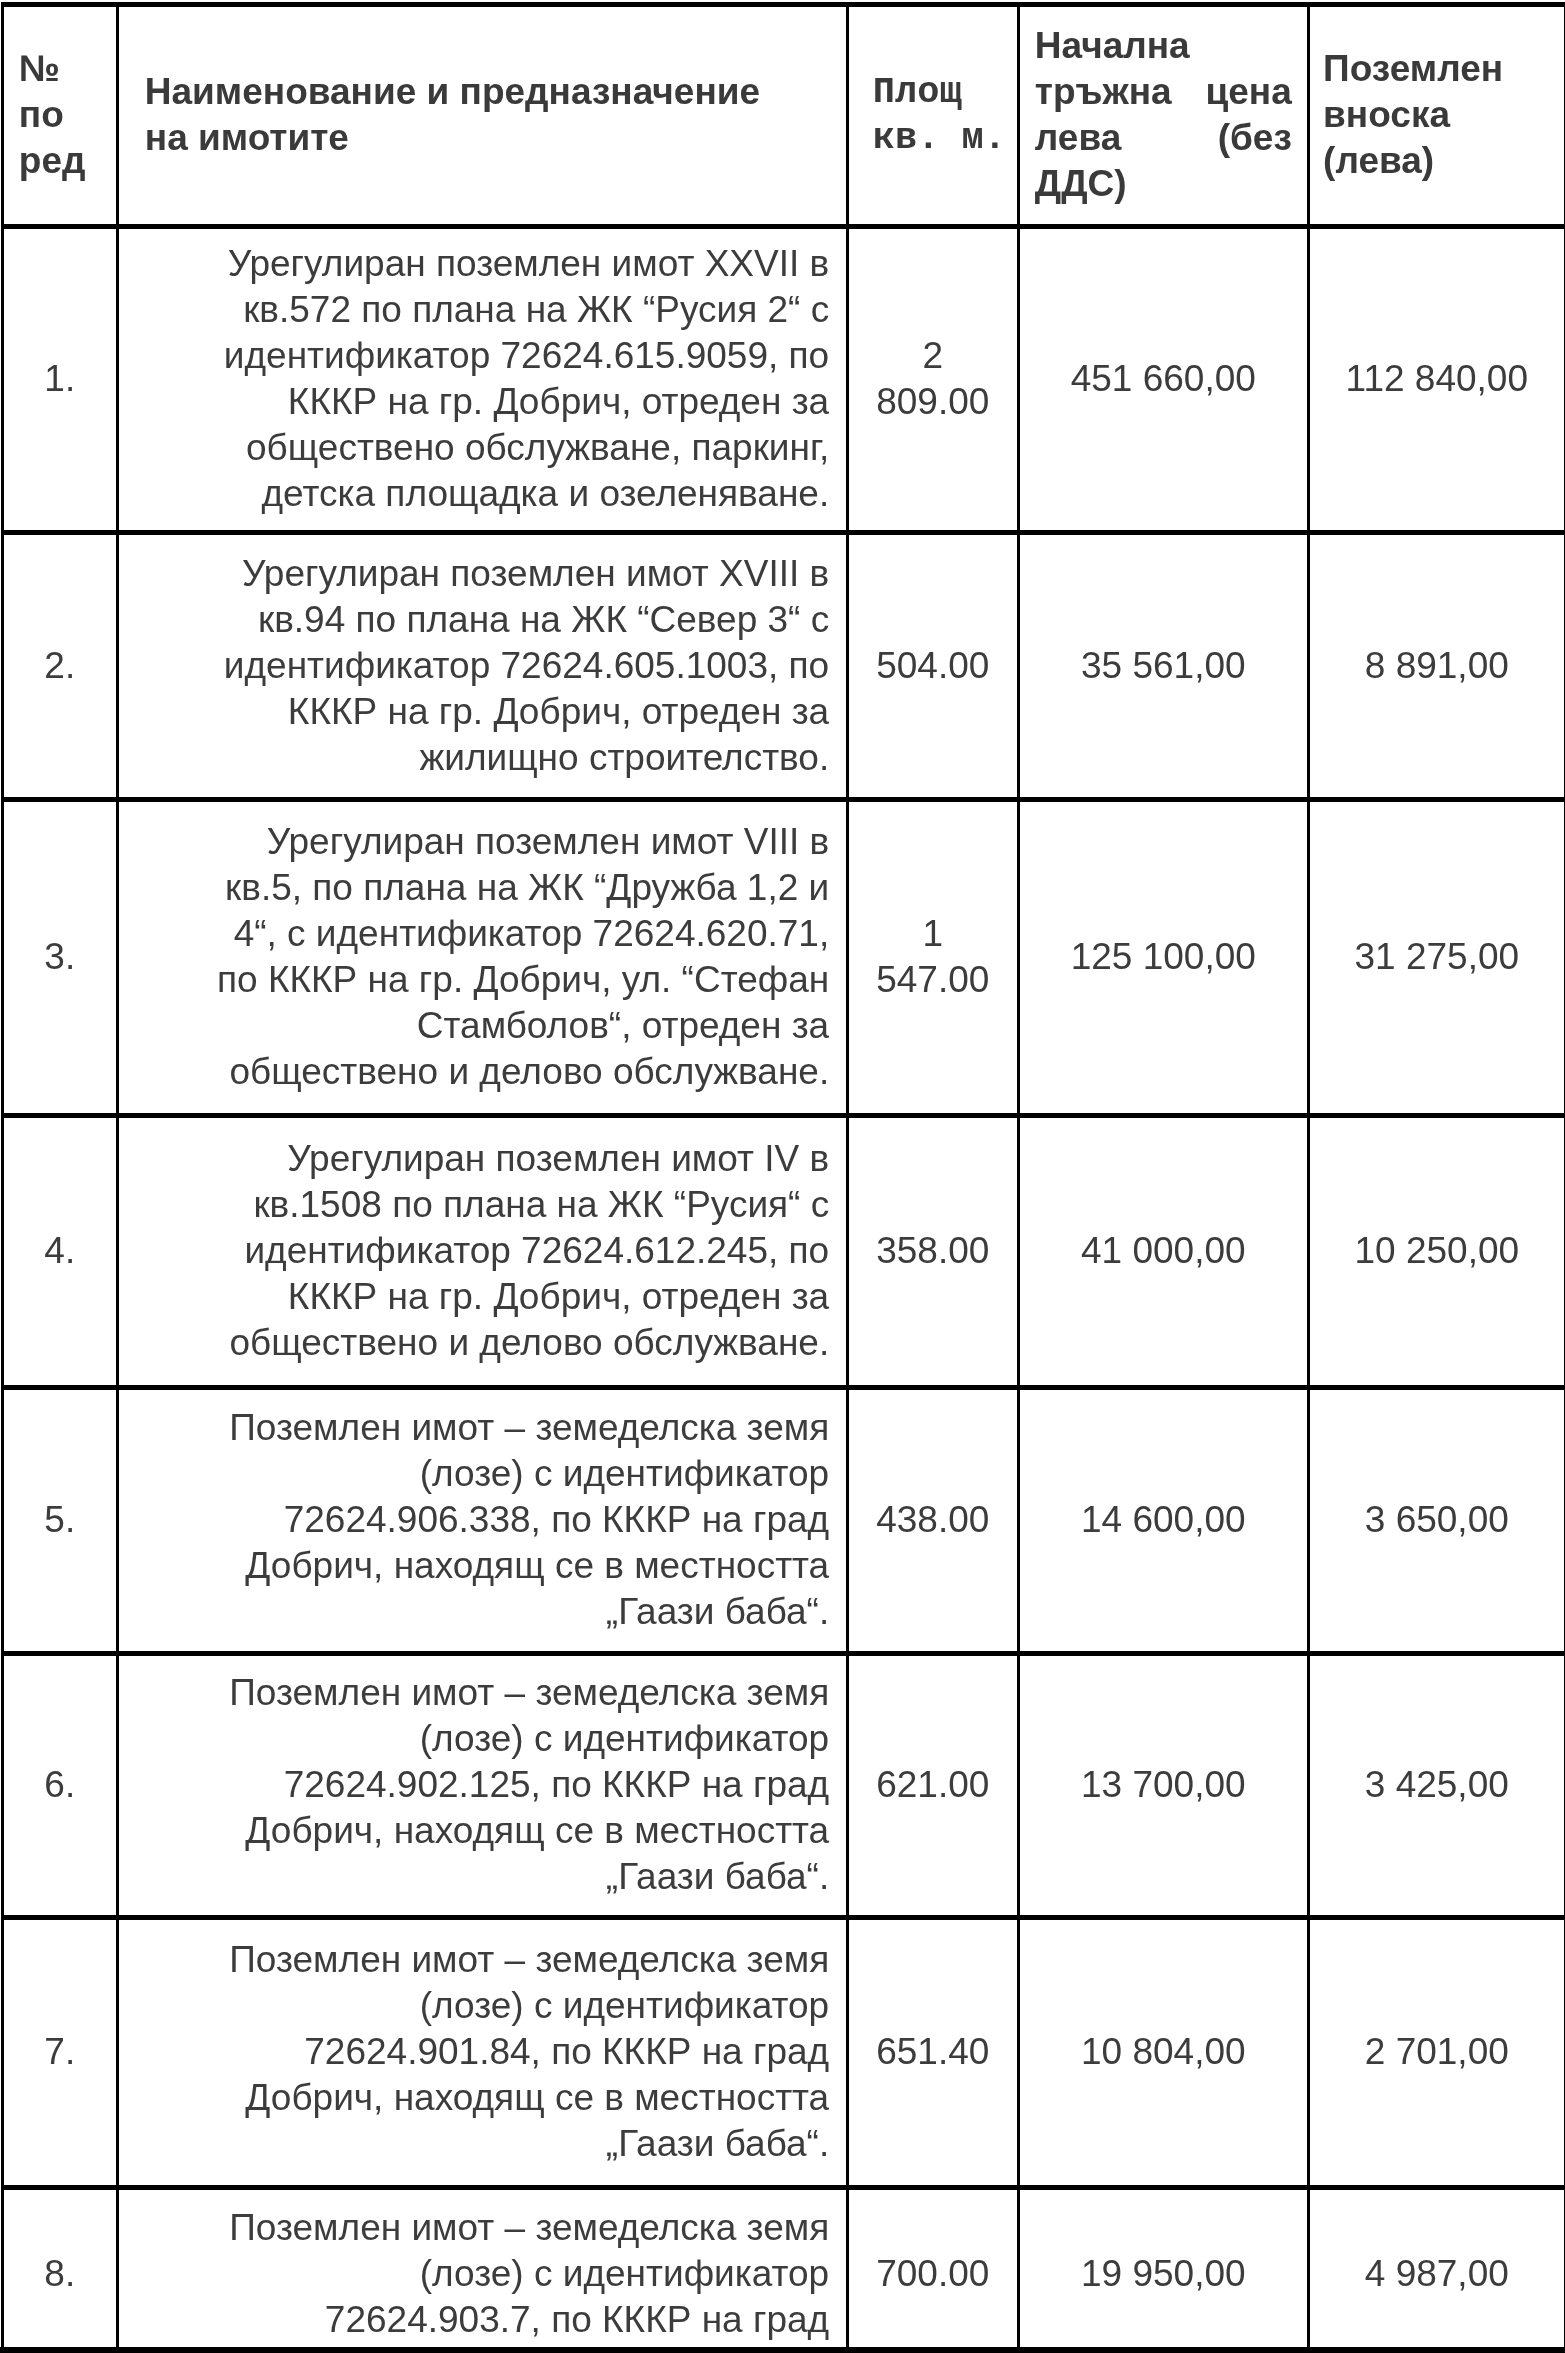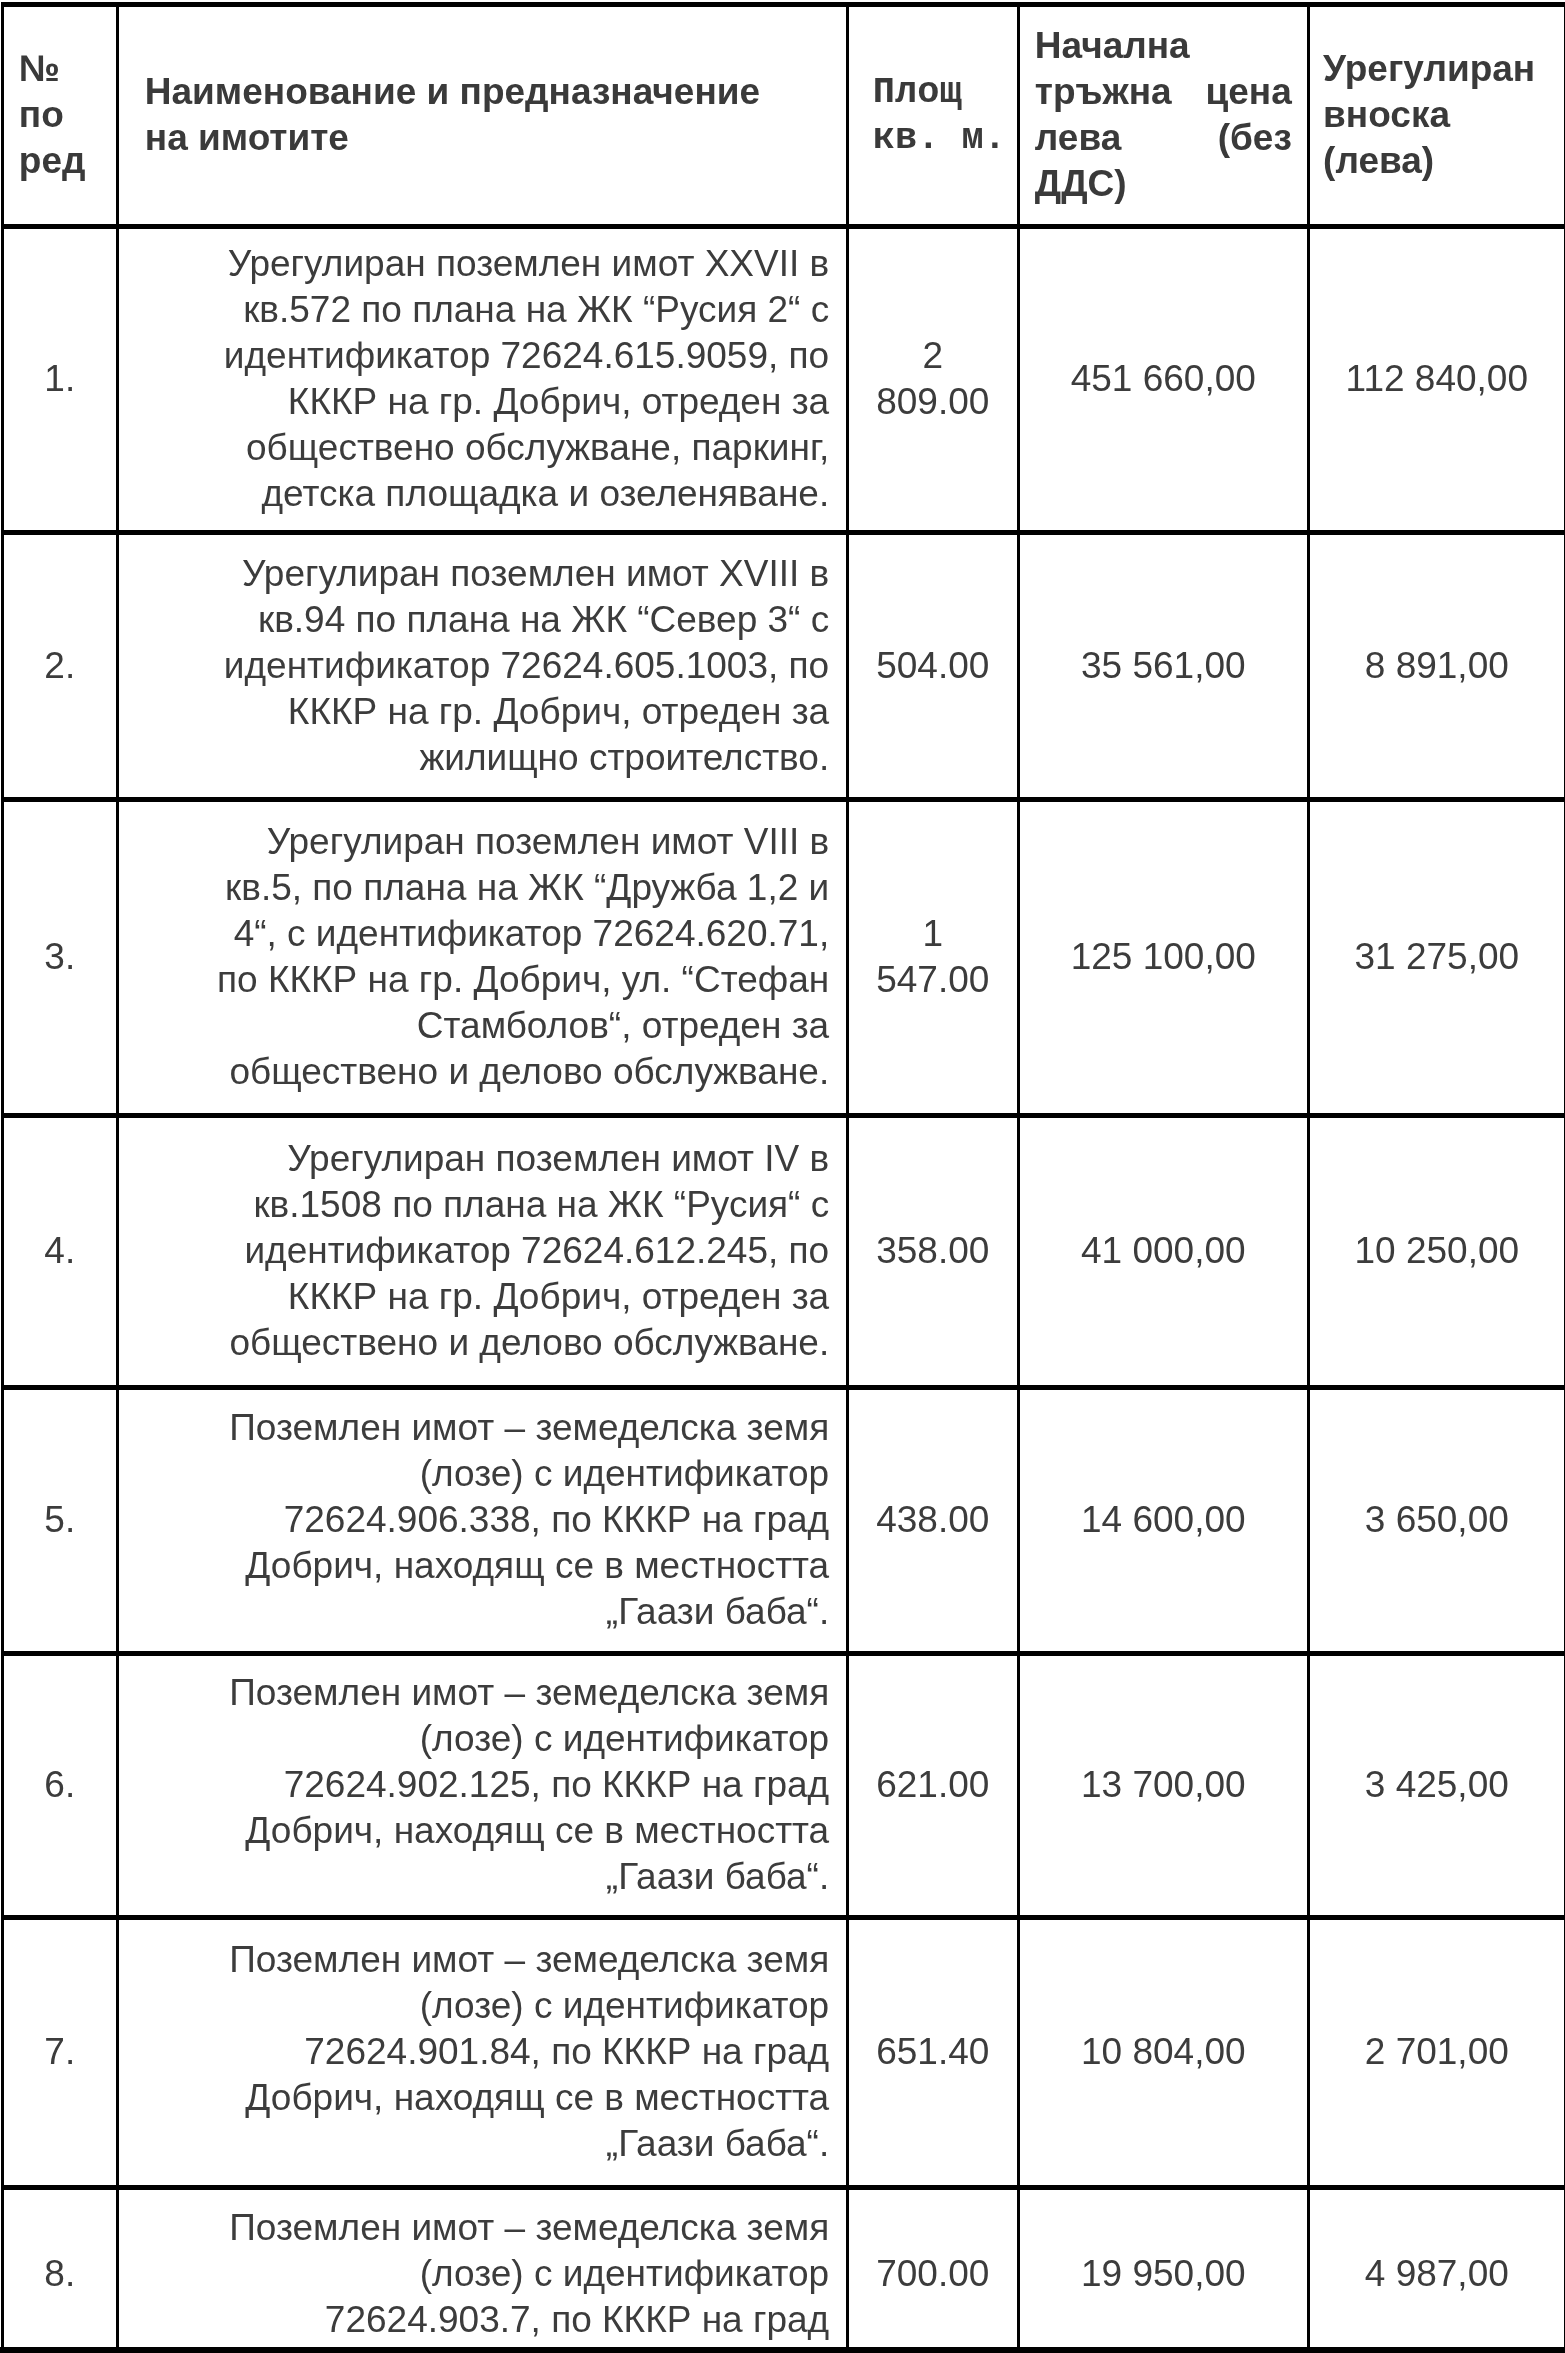--- a/index.html
+++ b/index.html
@@ -99,21 +99,21 @@
   <thead>
     <tr>
       <th class="h-num">№
 по
 ред</th>
       <th class="h-name">Наименование и предназначение
 на имотите</th>
       <th class="h-area">Площ
 кв. м.</th>
       <th class="h-price">Начална тръжна цена лева (без ДДС)</th>
-      <th class="h-deposit">Урегулиран
+      <th class="h-deposit">Поземлен
 вноска
 (лева)</th>
     </tr>
   </thead>
   <tbody>
     <tr style="height:306px;">
       <td class="cell-num">1.</td>
       <td class="cell-name">Урегулиран поземлен имот XXVII в
 кв.572 по плана на ЖК “Русия 2“ с
 идентификатор 72624.615.9059, по

